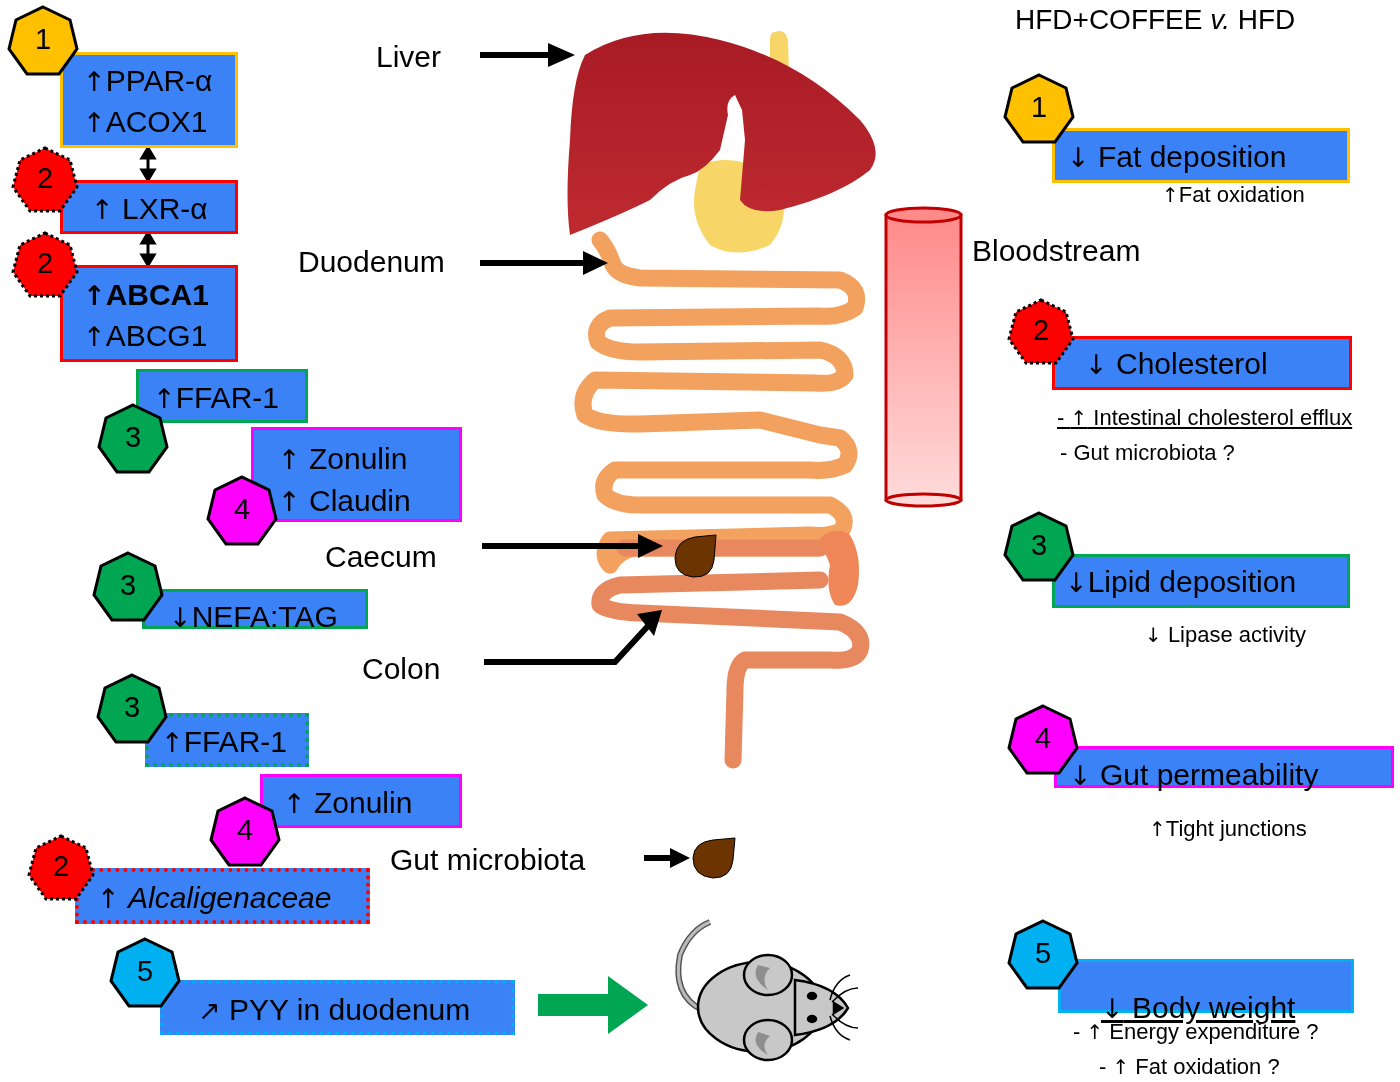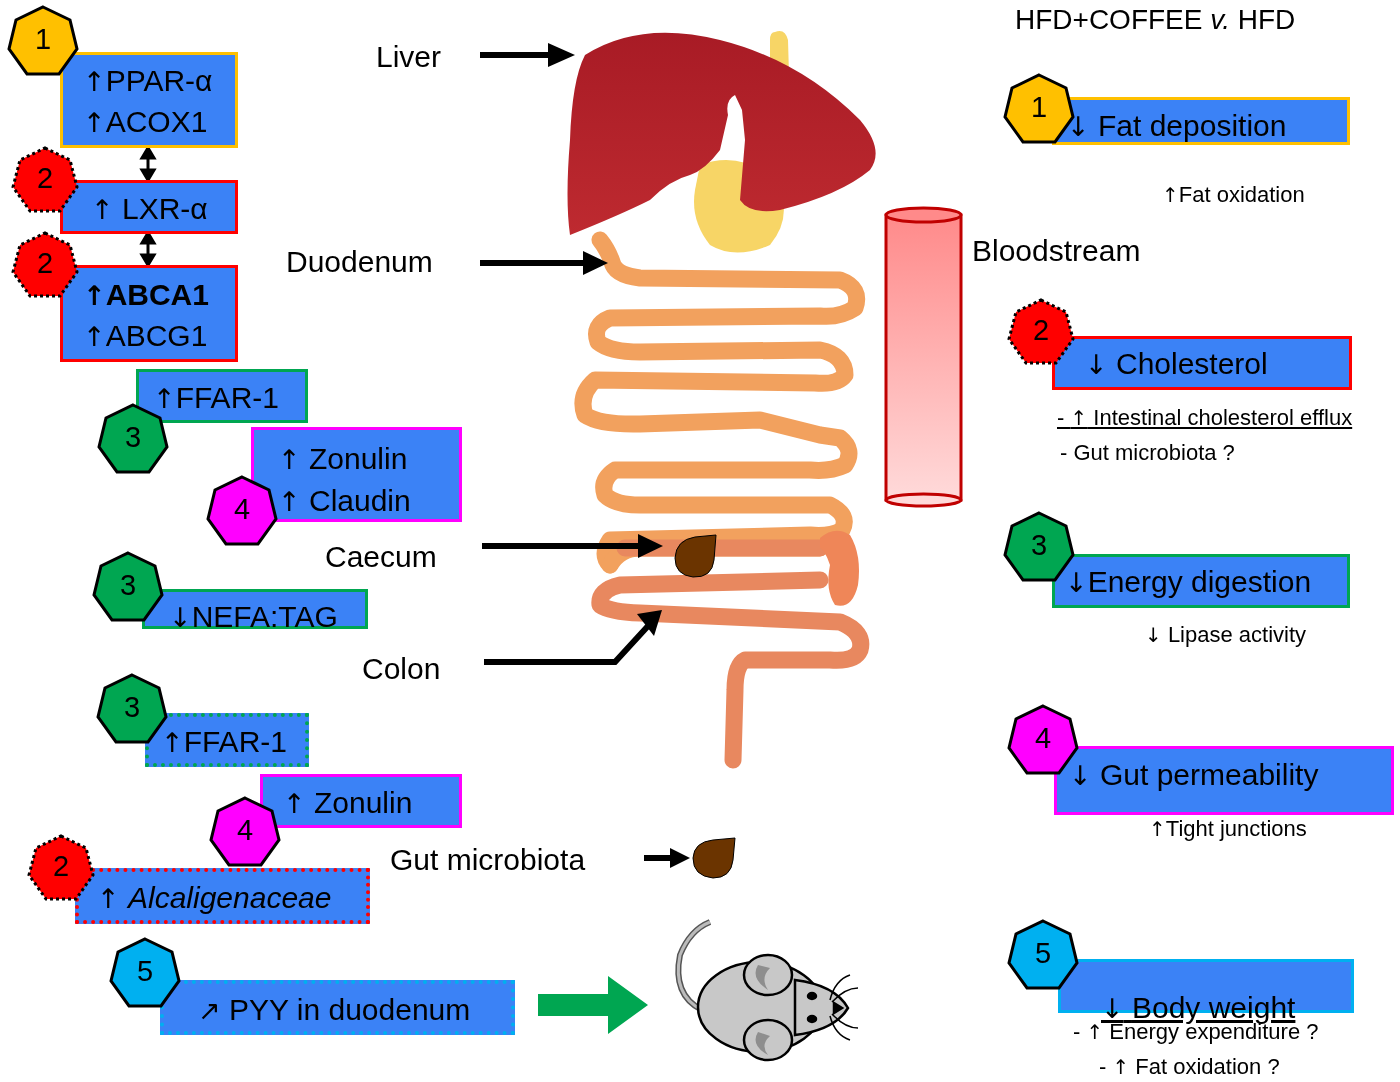--- a/index.html
+++ b/index.html
@@ -107,21 +107,21 @@
     <line x1="148" y1="156" x2="148" y2="172"></line>
     <polygon points="142,158 148,148 154,158"></polygon>
     <polygon points="142,170 148,180 154,170"></polygon>
     <line x1="148" y1="241" x2="148" y2="257"></line>
     <polygon points="142,243 148,233 154,243"></polygon>
     <polygon points="142,255 148,265 154,255"></polygon>
   </g>
 </svg>
 
 <div class="label" style="left:376px;top:40px;">Liver</div>
-<div class="label" style="left:286px;top:245px;">Duodenum</div>
+<div class="label" style="left:298px;top:245px;">Duodenum</div>
 <div class="label" style="left:325px;top:540px;">Caecum</div>
 <div class="label" style="left:362px;top:652px;">Colon</div>
 <div class="label" style="left:390px;top:843px;">Gut microbiota</div>
 <div class="label" style="left:972px;top:234px;">Bloodstream</div>
 
 <div class="label" style="left:1015px;top:4px;font-size:28px;"><span>HFD+COFFEE </span><i>v.</i><span> HFD</span></div>
 
 <div class="box" style="left:60px;top:52px;width:178px;height:96px;border-color:#FFC000;">
   <div class="line" style="left:20px;top:11px;"><span class="arr">↑</span><span>PPAR-α</span></div>
   <div class="line" style="left:20px;top:52px;"><span class="arr">↑</span><span>ACOX1</span></div>
@@ -218,21 +218,21 @@
 <div class="box dotted" style="left:160px;top:980px;width:355px;height:55px;border-color:#00B0F0;">
   <div class="line" style="left:34px;top:11px;"><span class="arr">↗</span> <span>PYY in duodenum</span></div>
 </div>
 <div class="badge" style="left:106px;top:936px;">
   <svg width="78" height="78">
       <polygon points="39,3 66,16 73,45 55,70 23,70 5,45 12,16" fill="#00B0F0" stroke="#000" stroke-width="3"></polygon>
     </svg>
   <div class="num">5</div>
 </div>
 
-<div class="box" style="left:1052px;top:97px;width:298px;height:48px;border-color:#FFC000;">
+<div class="box" style="left:1052px;top:128px;width:298px;height:55px;border-color:#FFC000;">
   <div class="line" style="left:12px;top:11px;"><span class="arr">↓</span> <span>Fat deposition</span></div>
 </div>
 <div class="badge" style="left:1000px;top:72px;">
   <svg width="78" height="78">
       <polygon points="39,3 66,16 73,45 55,70 23,70 5,45 12,16" fill="#FFC000" stroke="#000" stroke-width="3"></polygon>
     </svg>
   <div class="num">1</div>
 </div>
 <div class="rtext" style="left:1162px;top:182px;"><span class="arr" style="font-size:20px">↑</span><span>Fat oxidation</span></div>
 
@@ -242,31 +242,31 @@
 <div class="badge" style="left:1002px;top:295px;">
   <svg width="78" height="78">
       <polygon points="39,5 64,17 71,44 54,68 24,68 7,44 14,17" fill="#FF0000" stroke="#000" stroke-width="3" stroke-dasharray="3,3"></polygon>
     </svg>
   <div class="num">2</div>
 </div>
 <div class="rtext" style="left:1057px;top:405px;text-decoration:underline;"><span>- </span><span class="arr" style="font-size:20px">↑</span><span> Intestinal cholesterol efflux</span></div>
 <div class="rtext" style="left:1060px;top:440px;"><span>- </span><span>Gut microbiota ?</span></div>
 
 <div class="box" style="left:1052px;top:554px;width:298px;height:54px;border-color:#00A651;">
-  <div class="line" style="left:10px;top:10px;"><span class="arr">↓</span><span>Energy digestion</span></div>
+  <div class="line" style="left:10px;top:10px;"><span class="arr">↓</span><span>Lipid deposition</span></div>
 </div>
 <div class="badge" style="left:1000px;top:510px;">
   <svg width="78" height="78">
       <polygon points="39,3 66,16 73,45 55,70 23,70 5,45 12,16" fill="#00A651" stroke="#000" stroke-width="3"></polygon>
     </svg>
   <div class="num">3</div>
 </div>
 <div class="rtext" style="left:1145px;top:622px;"><span class="arr" style="font-size:20px">↓</span><span> Lipase activity</span></div>
 
-<div class="box" style="left:1054px;top:746px;width:340px;height:69px;border-color:#FF00FF;">
+<div class="box" style="left:1054px;top:746px;width:340px;height:42px;border-color:#FF00FF;">
   <div class="line" style="left:12px;top:11px;"><span class="arr">↓</span> <span>Gut permeability</span></div>
 </div>
 <div class="badge" style="left:1004px;top:703px;">
   <svg width="78" height="78">
       <polygon points="39,3 66,16 73,45 55,70 23,70 5,45 12,16" fill="#FF00FF" stroke="#000" stroke-width="3"></polygon>
     </svg>
   <div class="num">4</div>
 </div>
 <div class="rtext" style="left:1149px;top:816px;"><span class="arr" style="font-size:20px">↑</span><span>Tight junctions</span></div>
 

